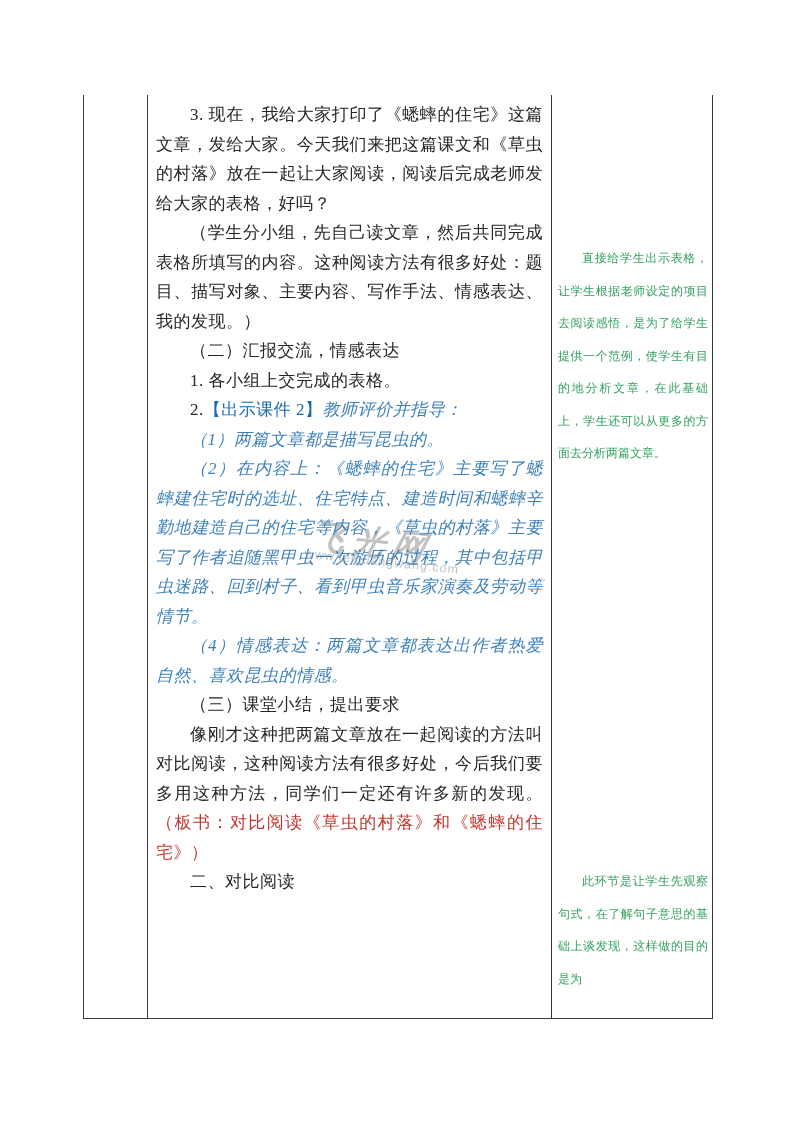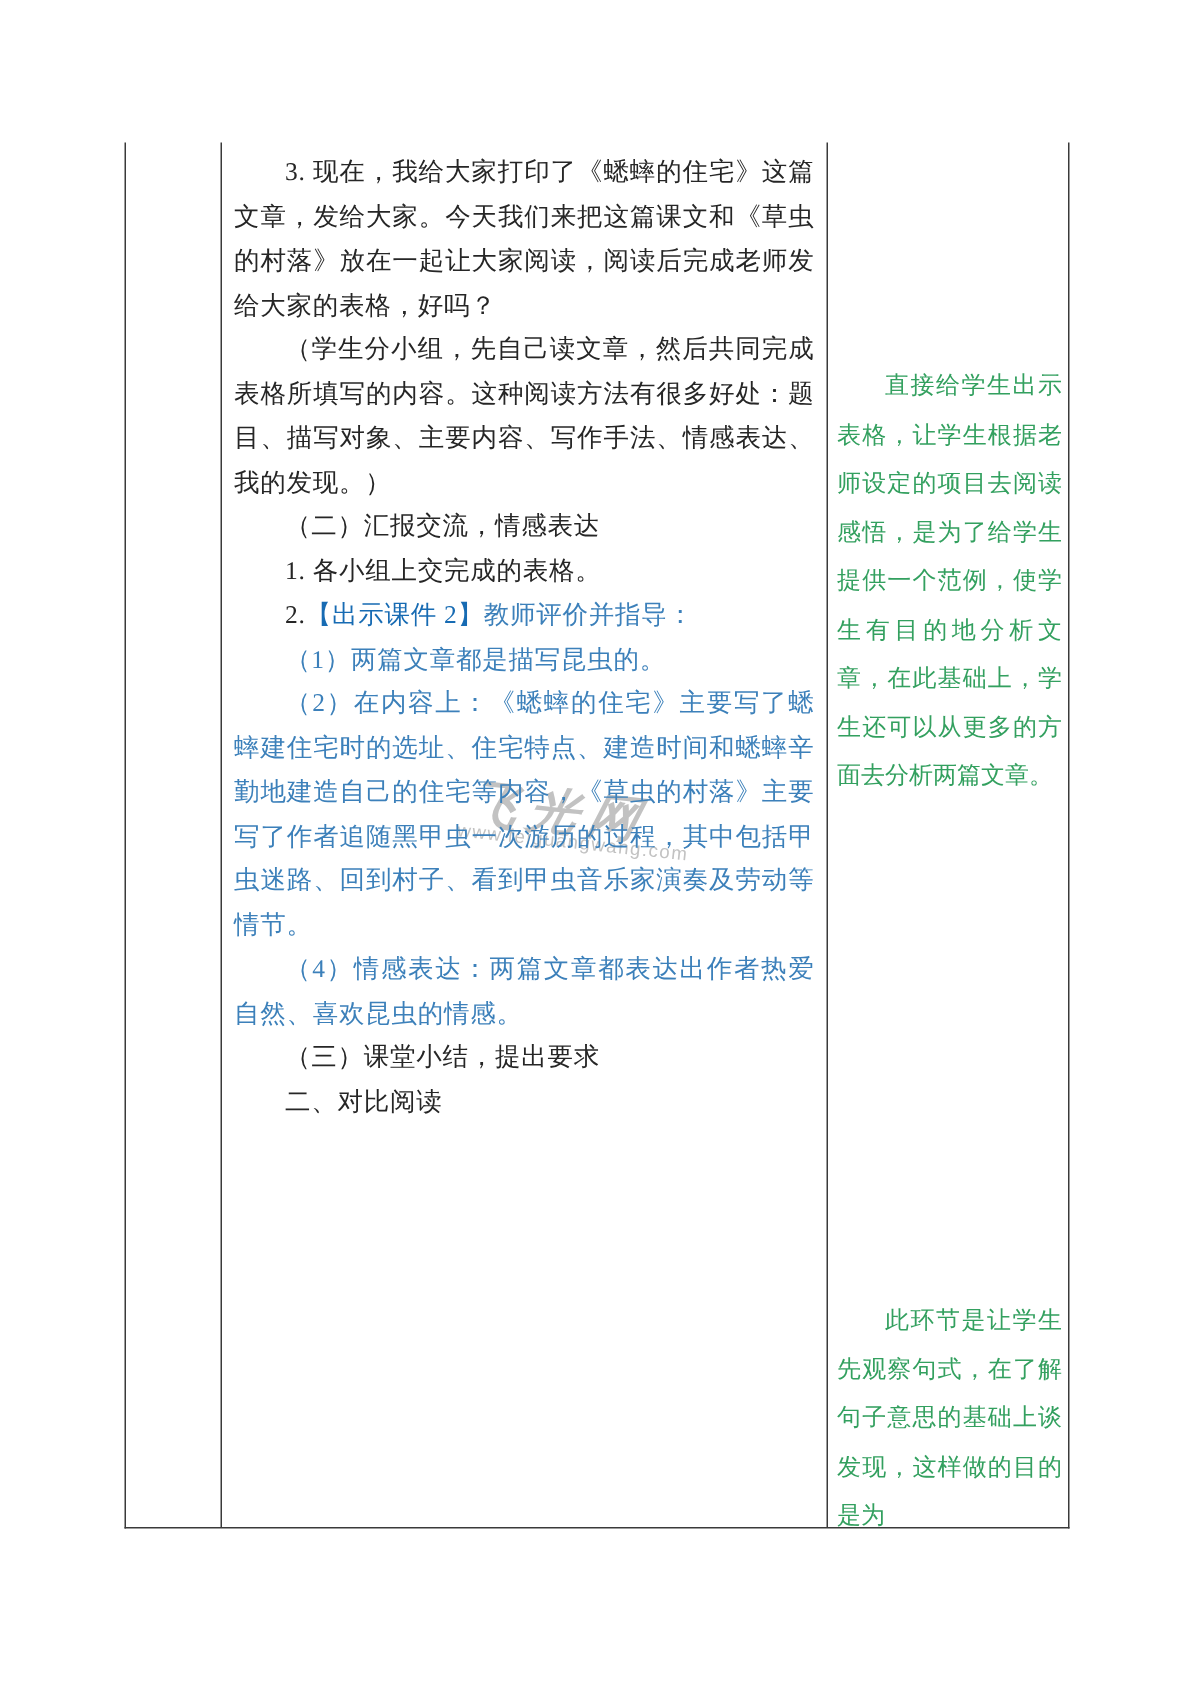--- a/index.html
+++ b/index.html
@@ -51,34 +51,34 @@
   .col-main p {
     margin: 0;
     font-size: 17px;
     line-height: 29.5px;
     text-indent: 2em;
     text-align: justify;
     color: #262626;
     letter-spacing: 0.5px;
   }
   .seg-black       { color: #262626; }
-  .seg-blue        { color: #3c80ba; }
+  .seg-blue        { color: #3c80ba; font-style: italic; }
   .seg-blue_strong { color: #176bb3; }
   .seg-red         { color: #c5342c; }
   .col-side {
     flex: 1 1 auto;
     position: relative;
     box-sizing: border-box;
     z-index: 2;
   }
   .side-note {
     position: absolute;
     left: 6px;
     right: 4px;
-    font-size: 16px;
+    font-size: 12px;
     line-height: 32.5px;
     color: #33a05f;
     text-indent: 2em;
     text-align: justify;
   }
   .side-note:nth-of-type(1) { top: 147px; }
   .side-note:nth-of-type(2) { top: 770px; }
   
   .watermark {
     position: absolute;
@@ -118,20 +118,21 @@
     <div class="col-main">
         <p><span class="seg-black">3. 现在，我给大家打印了《蟋蟀的住宅》这篇文章，发给大家。今天我们来把这篇课文和《草虫的村落》放在一起让大家阅读，阅读后完成老师发给大家的表格，好吗？</span></p>
         <p><span class="seg-black">（学生分小组，先自己读文章，然后共同完成表格所填写的内容。这种阅读方法有很多好处：题目、描写对象、主要内容、写作手法、情感表达、我的发现。）</span></p>
         <p><span class="seg-black">（二）汇报交流，情感表达</span></p>
         <p><span class="seg-black">1. 各小组上交完成的表格。</span></p>
         <p><span class="seg-black">2.</span><span class="seg-blue_strong">【出示课件 2】</span><span class="seg-blue">教师评价并指导：</span></p>
         <p><span class="seg-blue">（1）两篇文章都是描写昆虫的。</span></p>
         <p><span class="seg-blue">（2）在内容上：《蟋蟀的住宅》主要写了蟋蟀建住宅时的选址、住宅特点、建造时间和蟋蟀辛勤地建造自己的住宅等内容，《草虫的村落》主要写了作者追随黑甲虫一次游历的过程，其中包括甲虫迷路、回到村子、看到甲虫音乐家演奏及劳动等情节。</span></p>
         <p><span class="seg-blue">（4）情感表达：两篇文章都表达出作者热爱自然、喜欢昆虫的情感。</span></p>
         <p><span class="seg-black">（三）课堂小结，提出要求</span></p>
+        <p><span class="seg-black">像刚才这种把两篇文章放在一起阅读的方法叫对比阅读，这种阅读方法有很多好处，今后我们要多用这种方法，同学们一定还有许多新的发现。</span><span class="seg-red">（板书：对比阅读《草虫的村落》和《蟋蟀的住宅》）</span></p>
         <p><span class="seg-black">二、对比阅读</span></p>
         <p></p>
       </div>
     <div class="col-side">
         <div class="side-note">直接给学生出示表格，让学生根据老师设定的项目去阅读感悟，是为了给学生提供一个范例，使学生有目的地分析文章，在此基础上，学生还可以从更多的方面去分析两篇文章。</div>
         <div class="side-note">此环节是让学生先观察句式，在了解句子意思的基础上谈发现，这样做的目的是为</div>
       </div>
   </div>
 
   <div class="watermark">

